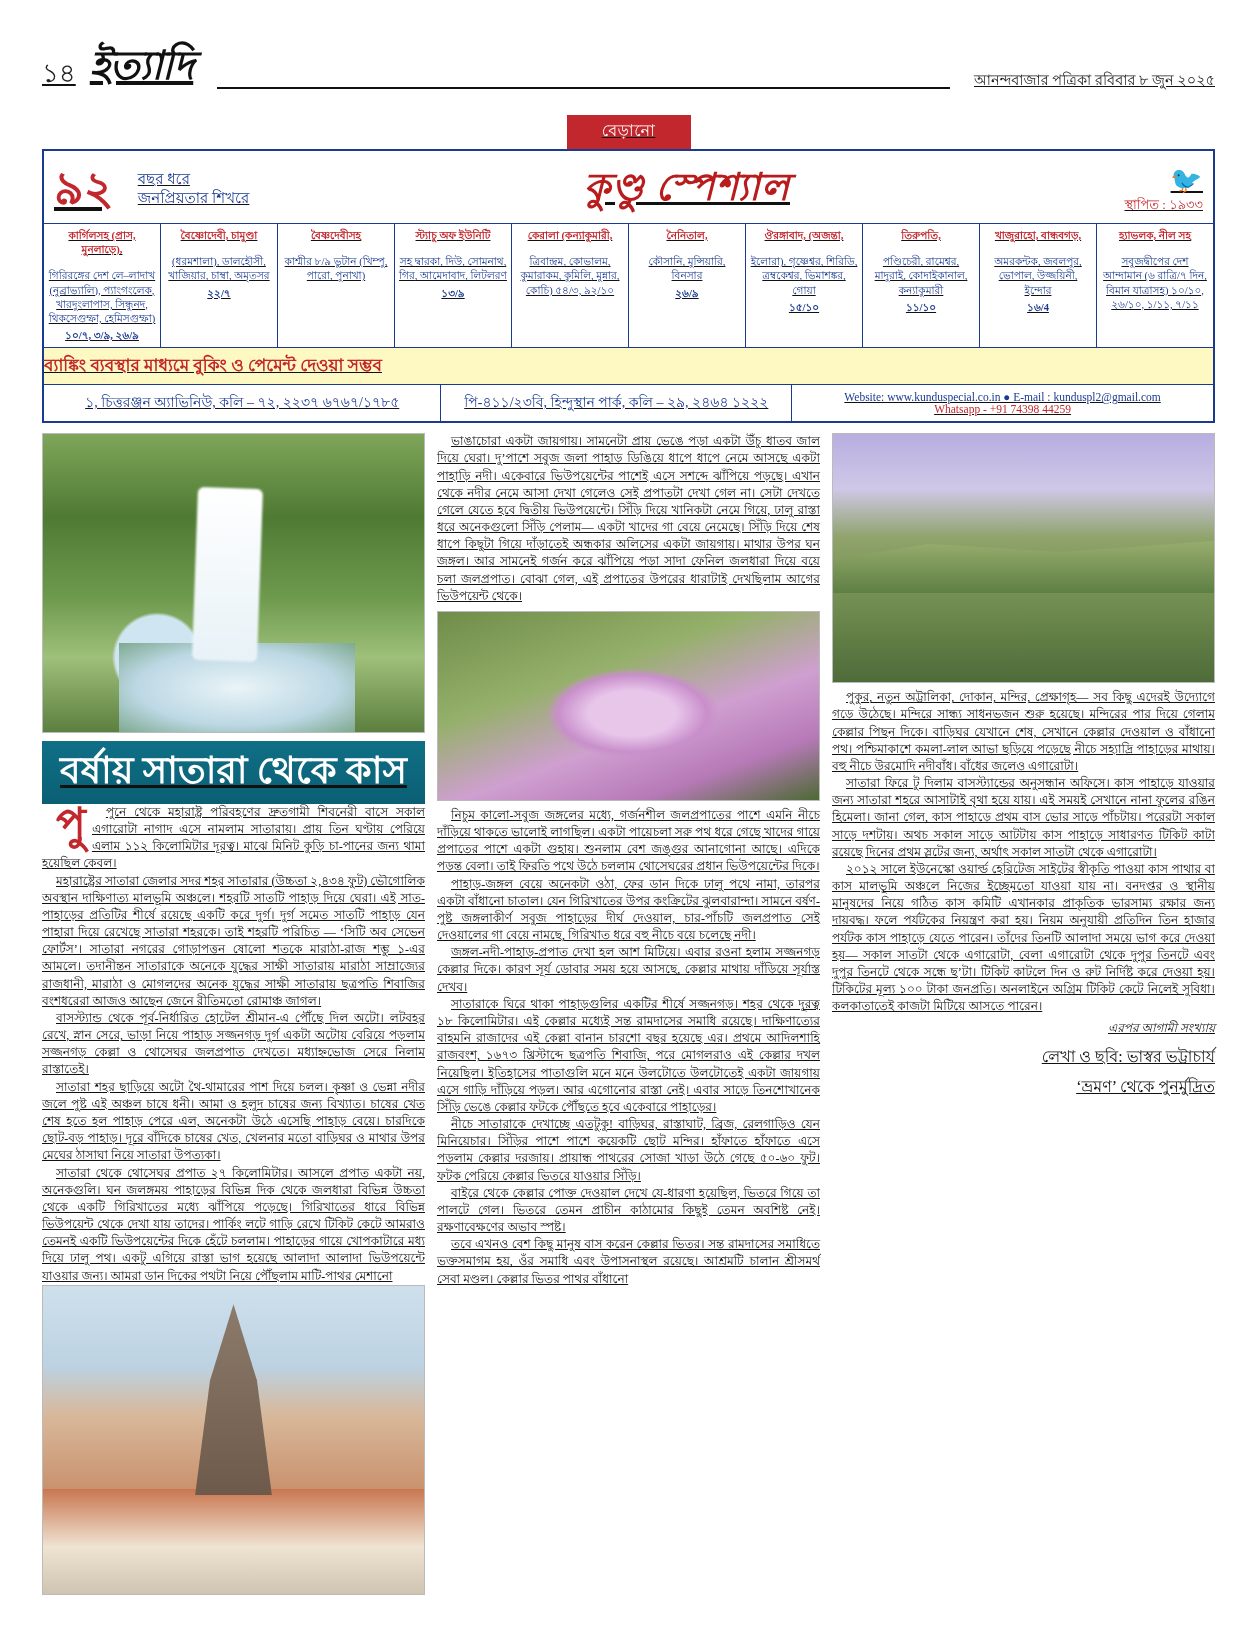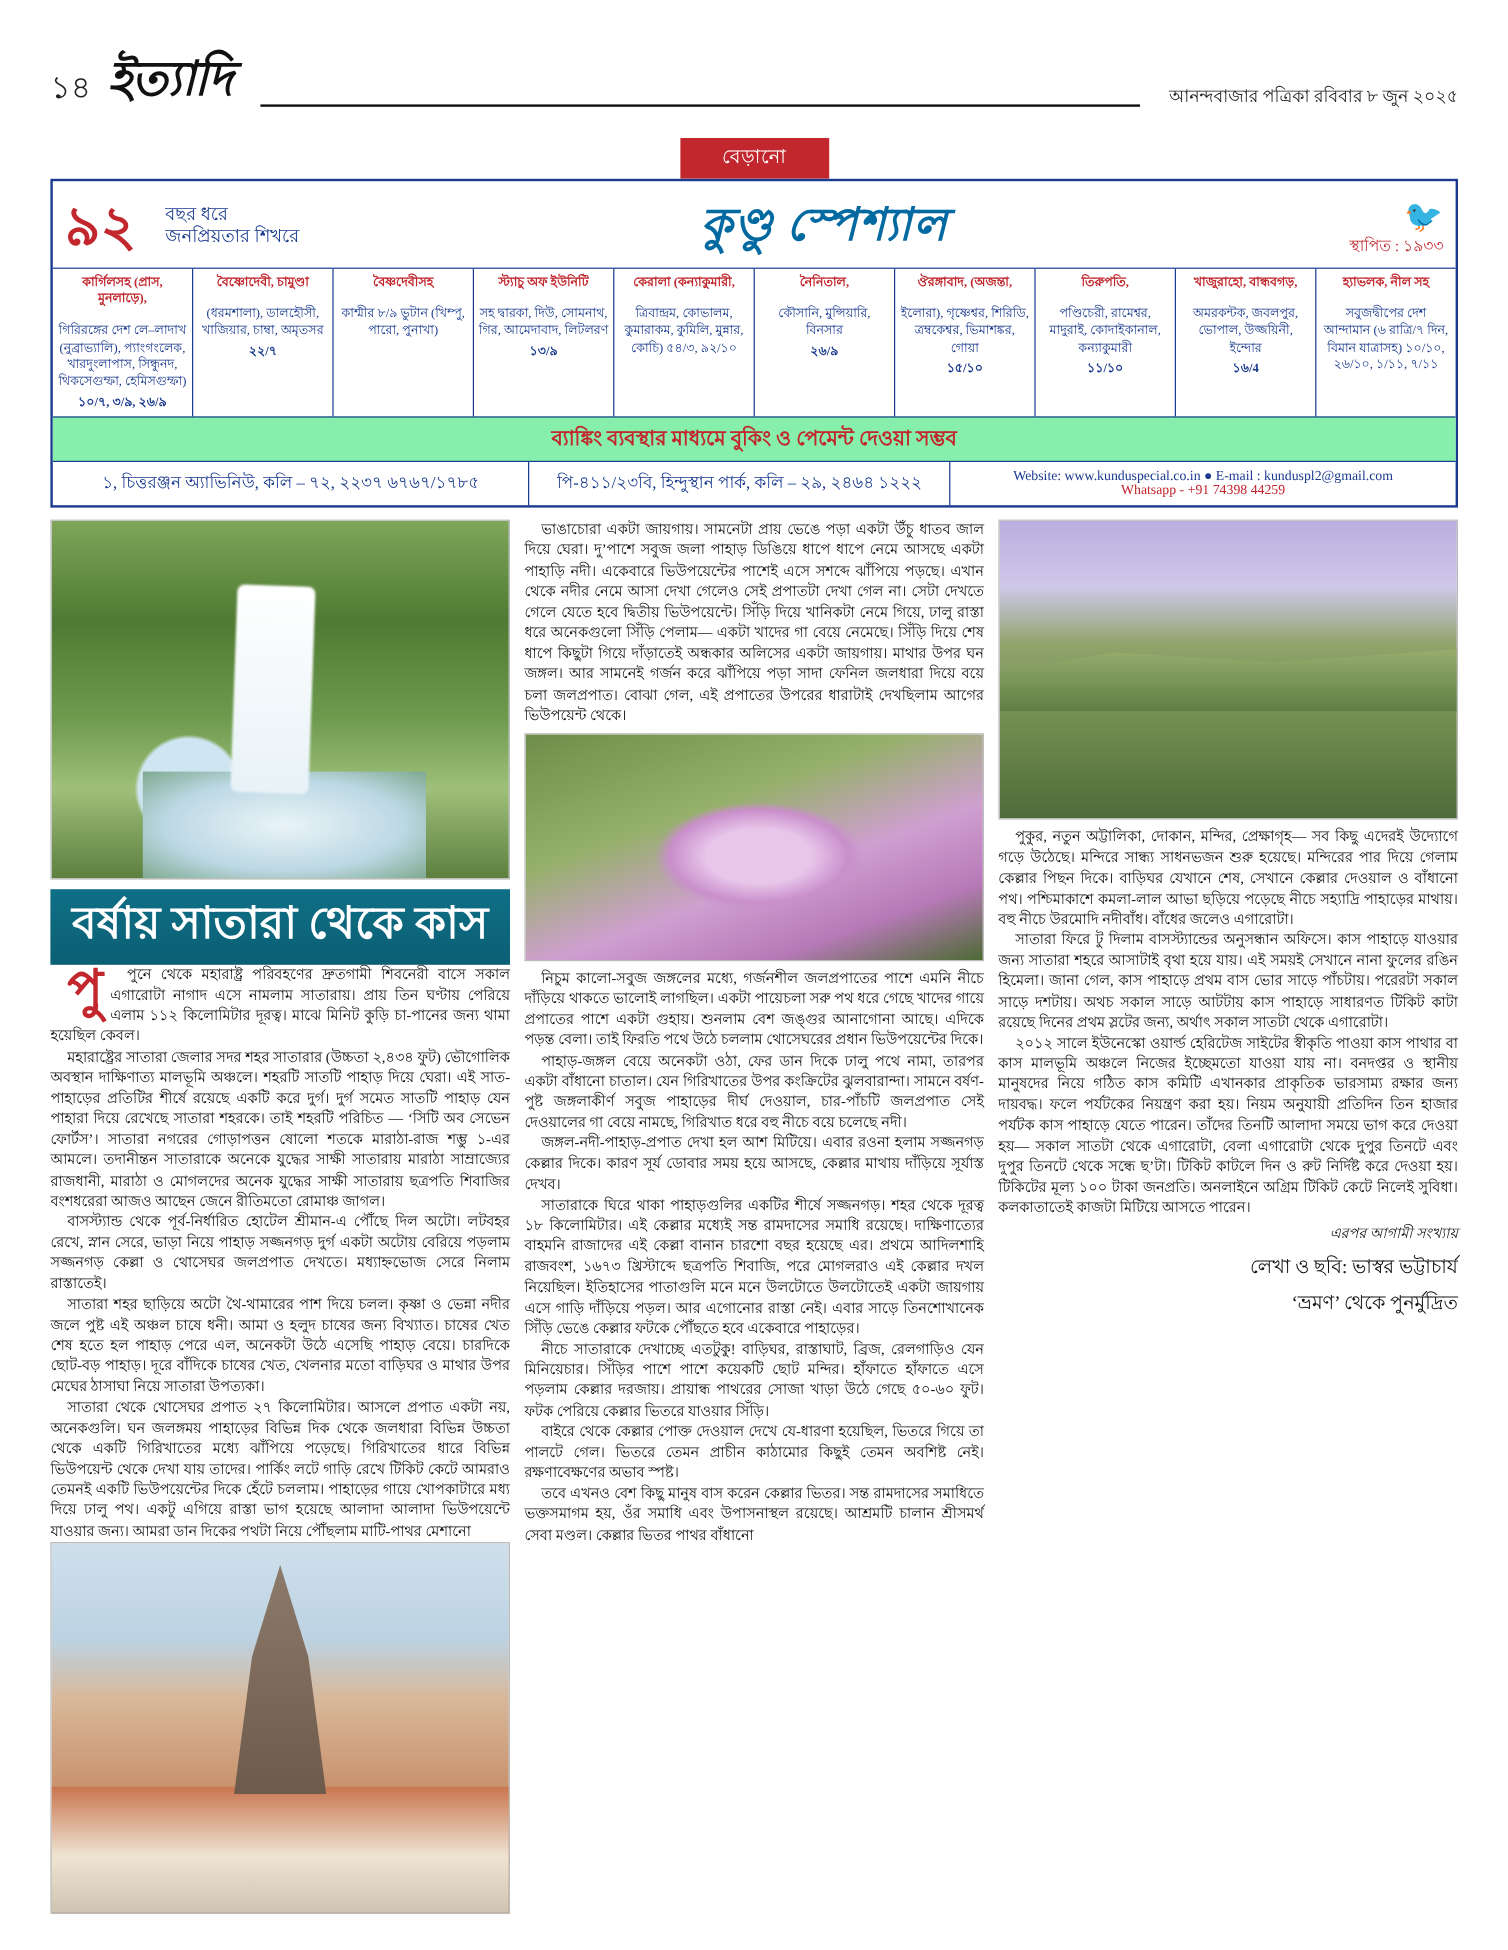--- a/index.html
+++ b/index.html
@@ -4,21 +4,21 @@
 <style>
   * { box-sizing: border-box; }
   html, body { margin:0; padding:0; }
   body {
     width:1257px; height:1625px;
     background:#ffffff;
     font-family:"Liberation Serif", serif;
     color:#111;
     position:relative;
   }
-  .page { width:1257px; height:1625px; position:relative; padding:0 42px; }
+  .page { width:1257px; height:1625px; position:relative; padding:0 42px;text-decoration:underline; }
 
   
   .masthead { display:flex; align-items:flex-end; padding-top:34px; gap:14px; }
   .pageno { font-size:26px; font-family:"Liberation Serif",serif; color:#222; padding-bottom:4px; }
   .masthead-title {
     font-size:40px; font-weight:bold; font-style:italic;
     font-family:"Liberation Serif", serif; color:#111; letter-spacing:-1px;
     padding-bottom:0px;
   }
   .masthead-rule { flex:1; border-bottom:2.5px solid #111; margin:0 10px 12px 10px; height:1px; }
@@ -31,36 +31,36 @@
     letter-spacing:0.5px;
   }
   .ad-top {
     margin-top:0px; border:2px solid #1a3a8f; padding:0;
     background:#fff;
   }
   .ad-head { display:flex; align-items:center; padding:6px 10px 2px 10px; }
   .ad-92 { font-size:46px; color:#c1272d; font-weight:bold; line-height:1; }
   .ad-92-sub { font-size:15px; color:#1a3a8f; line-height:1.25; margin-left:24px; }
   .ad-brand {
-    flex:1; text-align:center; font-size:38px; color:#0369a1;
+    flex:1; text-align:center; font-size:38px; color:#b91c1c;
     font-style:italic; font-weight:bold; letter-spacing:1px;
   }
   .ad-estd { text-align:right; font-size:13px; color:#c1272d; line-height:1.3; }
   .ad-bird { font-size:26px; color:#c1272d; }
   .ad-cols { display:flex; border-top:1px solid #1a3a8f; }
   .ad-col {
     flex:1; border-right:1px solid #1a3a8f; padding:5px 4px 4px 4px;
     font-size:10.5px; line-height:1.35; text-align:center; color:#1a3a8f;
   }
   .ad-col:last-child { border-right:none; }
   .ad-col .t { font-weight:bold; color:#c1272d; display:block; margin-bottom:12px; }
   .ad-col .d { display:block; margin-top:3px; color:#1a3a8f; font-weight:bold; }
   .ad-banking {
     border-top:1px solid #1a3a8f; border-bottom:1px solid #1a3a8f;
-    background:#86efac; text-align:center; font-size:17px; color:#c1272d;
+    background:#fef9c3; text-align:left; font-size:17px; color:#c1272d;
     padding:4px 0; font-weight:bold;
   }
   .ad-contact { display:flex; font-size:14px; color:#1a3a8f; }
   .ad-contact > div { padding:6px 8px; border-right:1px solid #1a3a8f; text-align:center; }
   .ad-contact > div:last-child { border-right:none; }
   .c1 { width:34%; } .c2 { width:30%; } .c3 { flex:1; font-size:11.5px; color:#0a3; }
   .c3 .w { color:#1a3a8f;text-align:center; } .c3 .wa { color:#c1272d; }
 
   
   .content { display:flex; gap:12px; margin-top:10px; }

